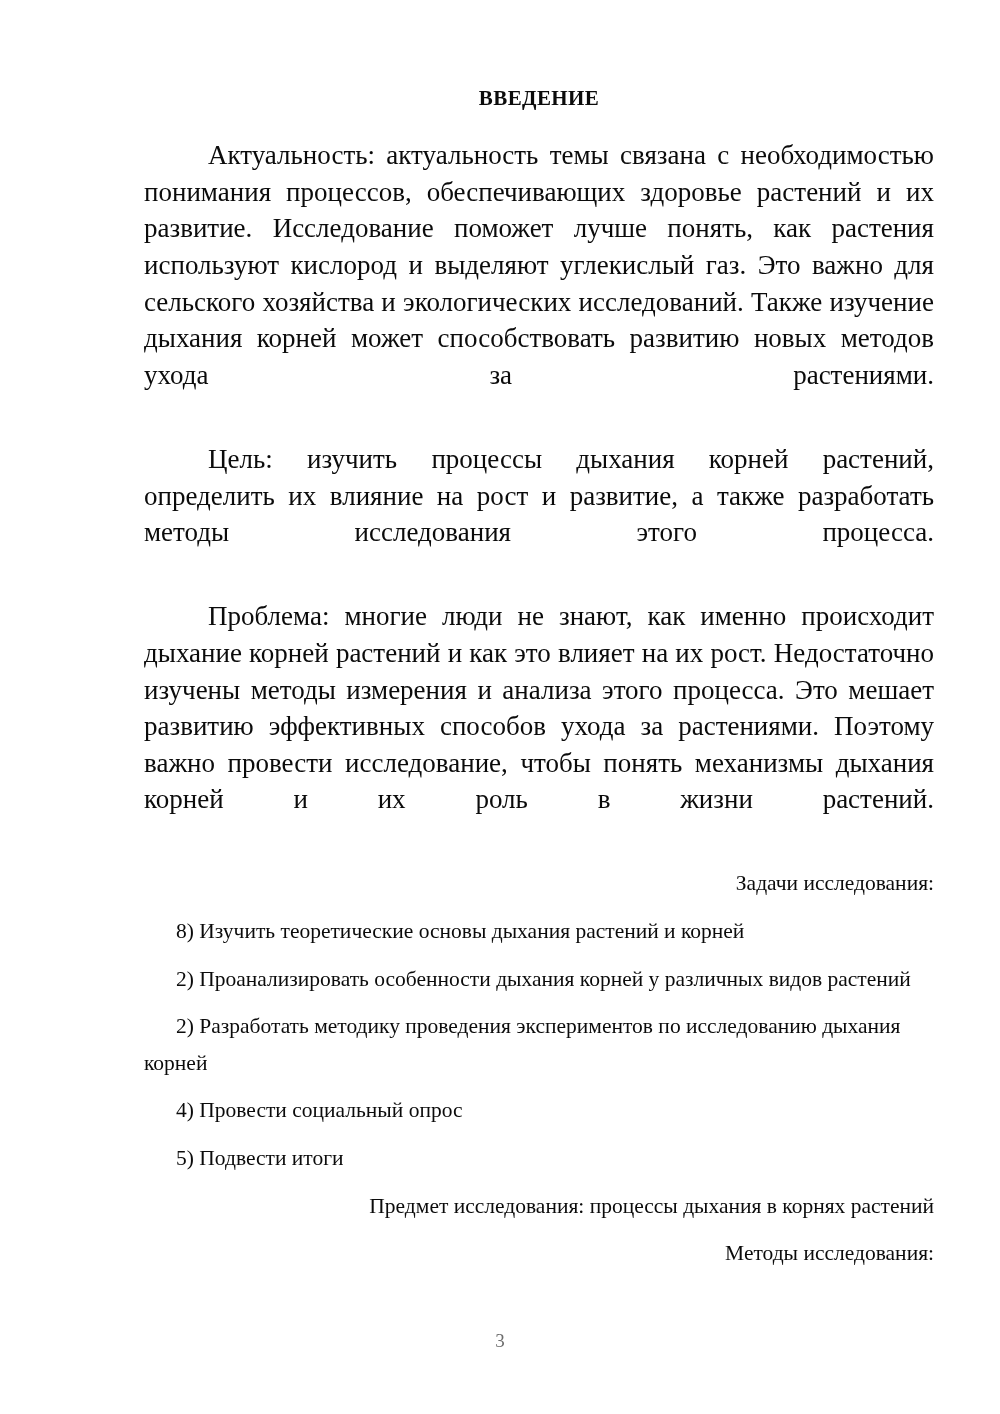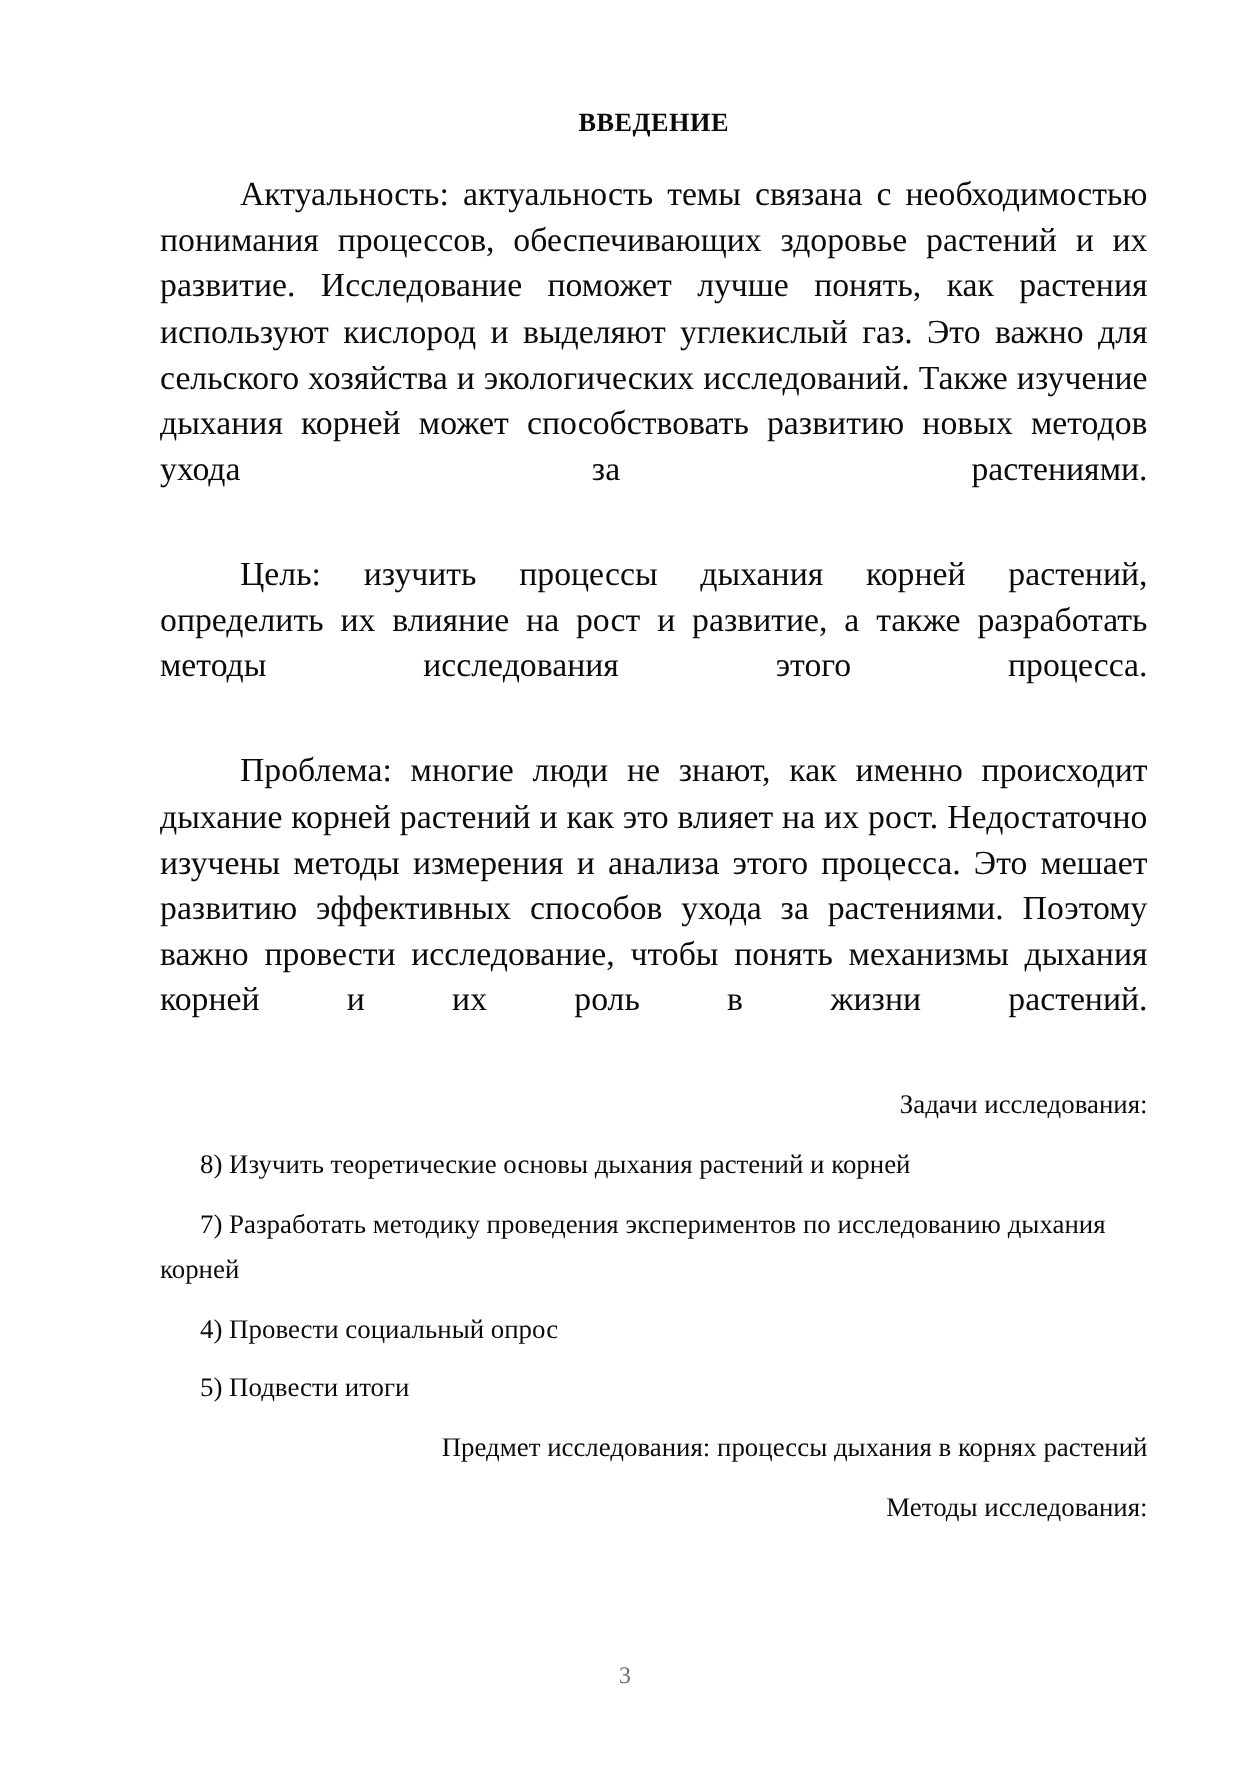--- a/index.html
+++ b/index.html
@@ -16,21 +16,21 @@
     position: relative;
     width: 1000px;
     height: 1414px;
     margin: 0 auto;
     background: #ffffff;
     box-sizing: border-box;
     overflow: hidden;
   }
   .content {
     position: absolute;
-    left: 128px;
+    left: 144px;
     top: 86px;
     width: 790px;
   }
   .doc-title {
     font-size: 21px;
     font-weight: bold;
     text-align: center;
     letter-spacing: 0.4px;
     margin: 0 0 26px 0;
     line-height: 1.2;
@@ -85,22 +85,23 @@
     <p class="para">Актуальность: актуальность темы связана с необходимостью понимания процессов, обеспечивающих здоровье растений и их развитие. Исследование поможет лучше понять, как растения используют кислород и выделяют углекислый газ. Это важно для сельского хозяйства и экологических исследований. Также изучение дыхания корней может способствовать развитию новых методов ухода за растениями.</p>
 
     <p class="para">Цель: изучить процессы дыхания корней растений, определить их влияние на рост и развитие, а также разработать методы исследования этого процесса.</p>
 
     <p class="para">Проблема: многие люди не знают, как именно происходит дыхание корней растений и как это влияет на их рост. Недостаточно изучены методы измерения и анализа этого процесса. Это мешает развитию эффективных способов ухода за растениями. Поэтому важно провести исследование, чтобы понять механизмы дыхания корней и их роль в жизни растений.</p>
 
     <p class="plain">Задачи исследования:</p>
 
     <p class="list-item">8) Изучить теоретические основы дыхания растений и корней</p>
 
+    <p class="list-item">2) Проанализировать особенности дыхания корней у различных видов растений</p>
 
-    <p class="list-item">7) Разработать методику проведения экспериментов по исследованию дыхания корней</p>
+    <p class="list-item">2) Разработать методику проведения экспериментов по исследованию дыхания корней</p>
 
     <p class="list-item">4) Провести социальный опрос</p>
 
     <p class="list-item">5) Подвести итоги</p>
 
 
     <p class="plain">Предмет исследования: процессы дыхания в корнях растений</p>
 
 
     <p class="plain">Методы исследования:</p>

